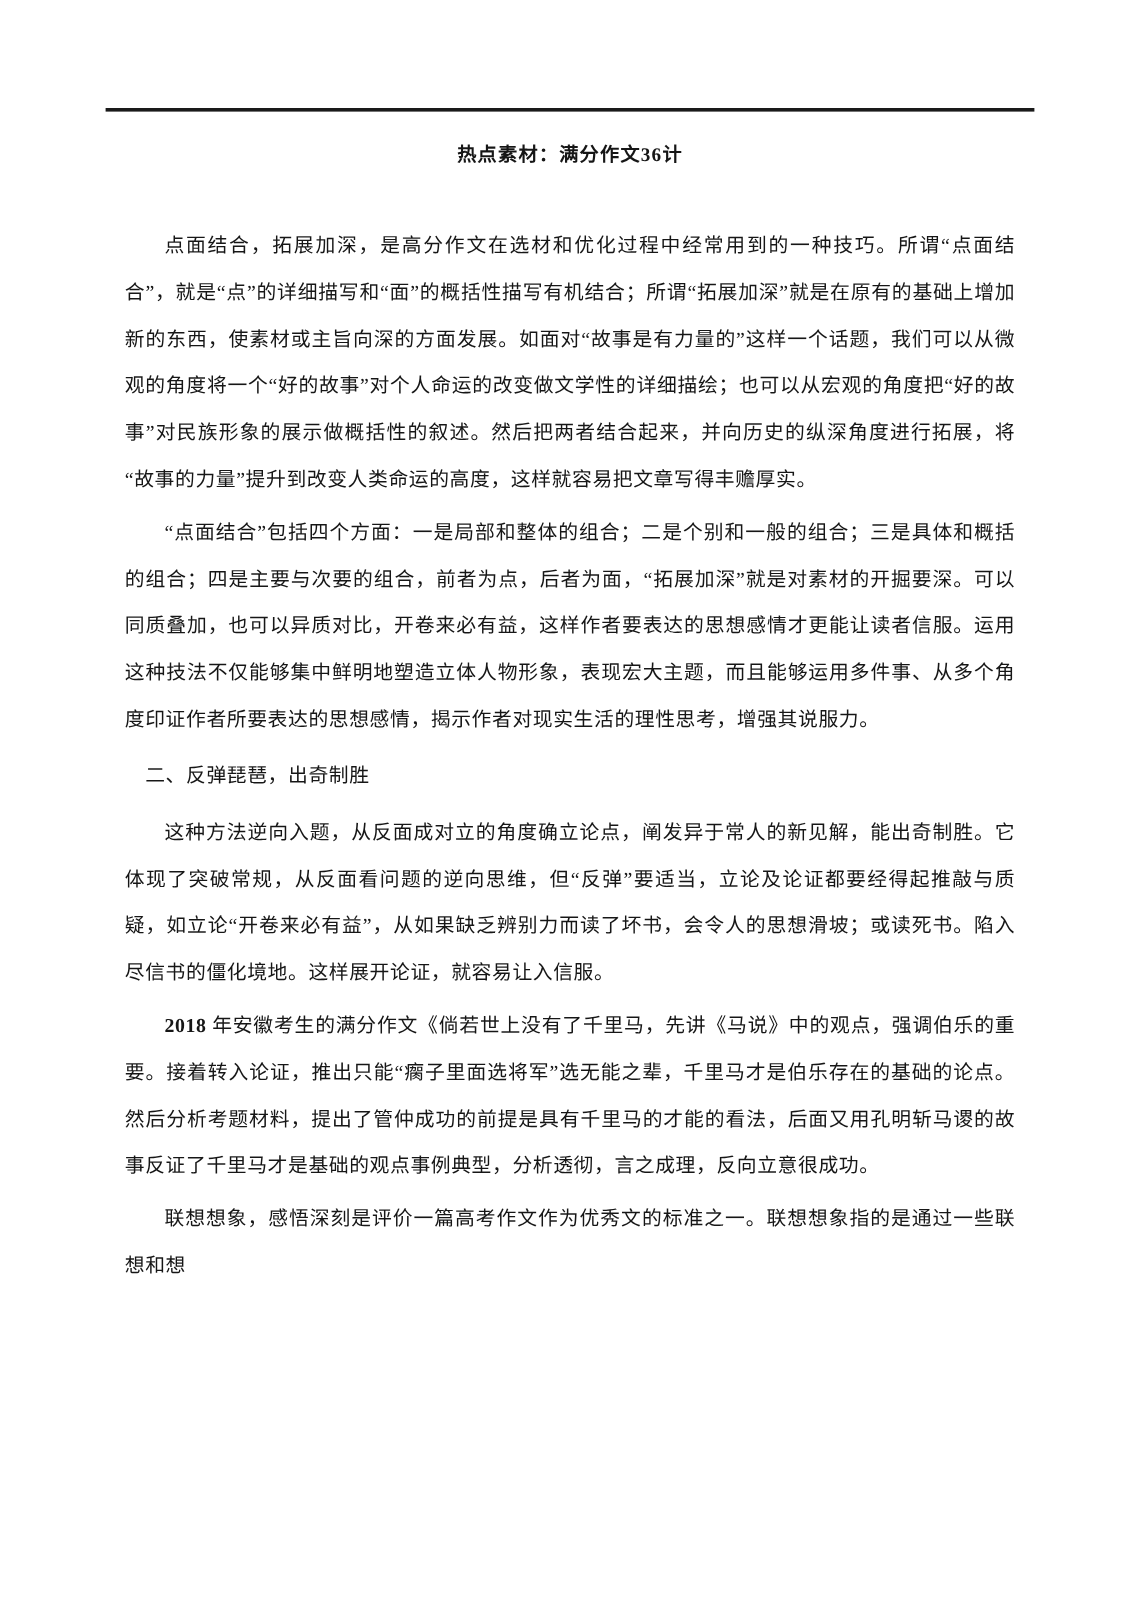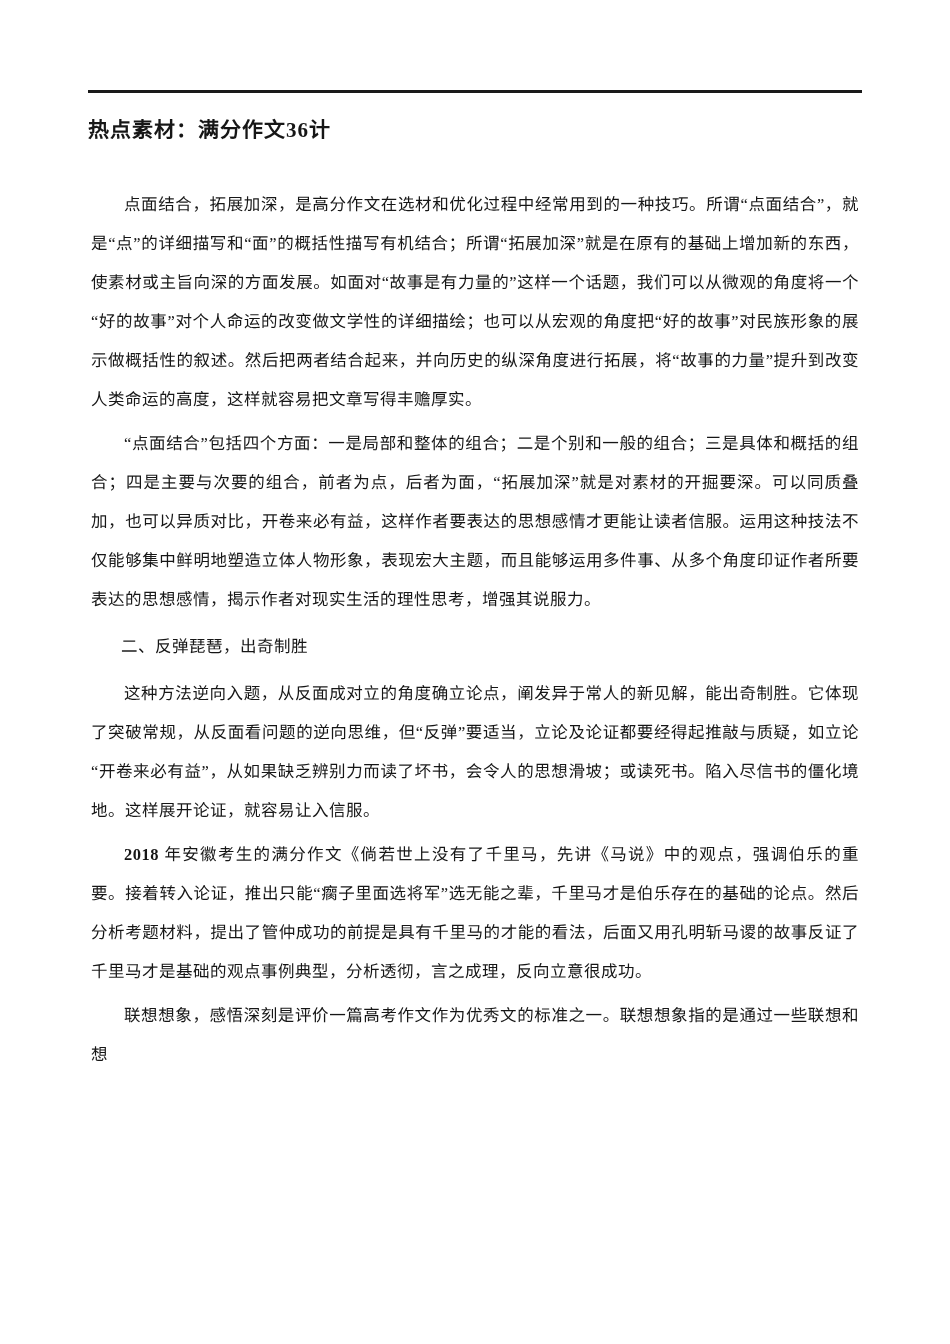--- a/index.html
+++ b/index.html
@@ -20,42 +20,42 @@
     height: 1344px;
     padding: 90px 88px 0 88px;
     background: #ffffff;
   }
   .header-rule {
     height: 0;
     border-top: 3px solid #1a1a1a;
     margin: 0;
   }
   .doc-title {
-    font-size: 21px;
+    font-size: 16px;
     line-height: 34px;
     font-weight: bold;
-    text-align: left;
+    text-align: center;
     letter-spacing: 1px;
     margin: 20px 0 38px 0;
   }
   .section-heading {
     font-size: 16.5px;
     line-height: 39px;
     letter-spacing: 0.5px;
     text-indent: 2em;
     margin: 8px 0;
     font-weight: normal;
   }
   .para {
     font-size: 16.5px;
     line-height: 39px;
     letter-spacing: 0.5px;
     text-indent: 2em;
     text-align: justify;
-    margin: 5px 3px;
+    margin: 5px 16px;
   }
   .bold-lead {
     font-weight: bold;
   }
 </style>
 </head>
 <body>
 
 <div class="page">
 

